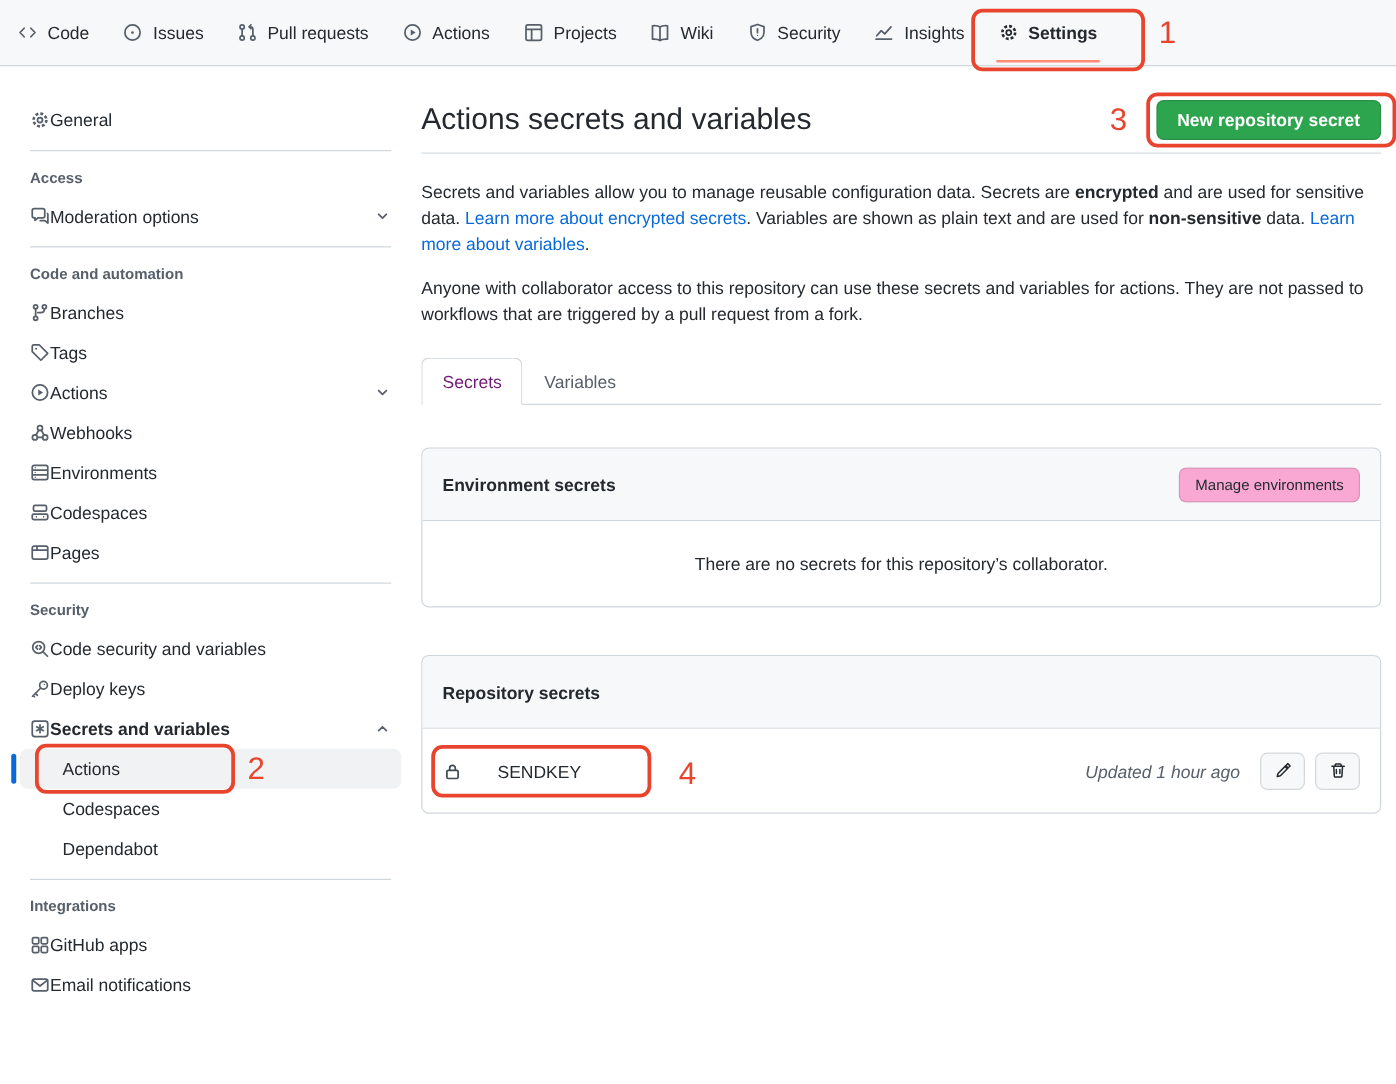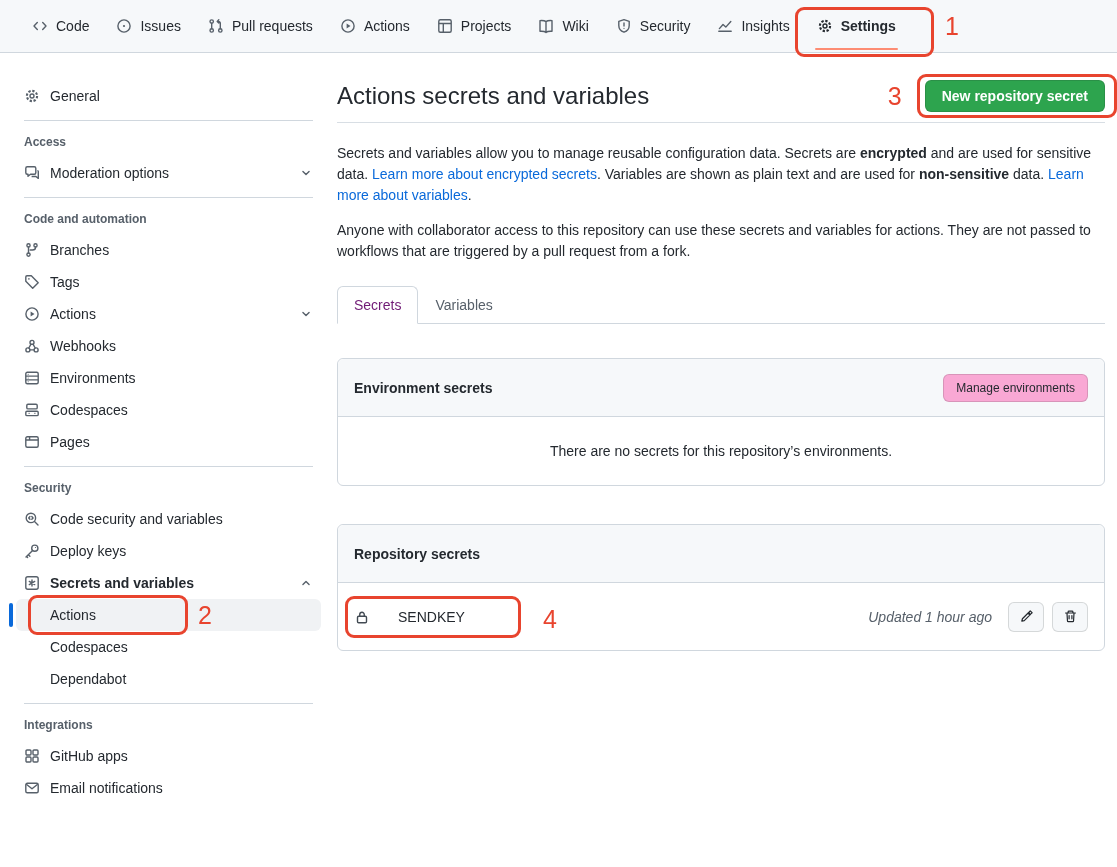--- a/index.html
+++ b/index.html
@@ -9,21 +9,21 @@
     font-family: "Liberation Sans", "DejaVu Sans", sans-serif;
     font-size: 14px; color: #24292f;
   }
   svg.oc { flex: none; display: block; }
 
   
   .header {
     position: absolute; top: 0; left: 0; right: 0; height: 53px;
     background: #f6f8fa; border-bottom: 1px solid #d0d7de;
   }
-  .nav { display: flex; align-items: stretch; height: 100%; padding-left: 21px; }
+  .nav { display: flex; align-items: stretch; height: 100%; padding-left: 3px; }
   .nav-item {
     position: relative; display: flex; align-items: center; gap: 8px;
     padding: 0 11px; margin-right: 5px; cursor: pointer; color: #24292f;
   }
   .nav-item.active .nav-label { font-weight: 600; }
   .nav-underline {
     position: absolute; left: 9px; right: 9px; bottom: 2px; height: 2.5px;
     background: #fd8c73; border-radius: 3px;
   }
 
@@ -33,21 +33,21 @@
     pointer-events: none; z-index: 5;
   }
   .anno-num {
     position: absolute; color: #e8442e; font-size: 25px; font-weight: 500;
     z-index: 5; pointer-events: none; line-height: 1;
   }
 
   
   .sidebar { position: absolute; top: 53px; left: 0; width: 337px; padding: 27px 16px 0; }
   .side-item {
-    position: relative; display: flex; align-items: center; gap: 10px;
+    position: relative; display: flex; align-items: center; gap: 0;
     height: 32px; padding: 0 8px; border-radius: 6px; cursor: pointer;
   }
   .side-item .chev { margin-left: auto; }
   .side-divider { border-top: 1px solid #d0d7de; margin: 8px 8px; }
   .side-section-title { font-size: 12px; font-weight: 600; color: #57606a; margin: 14px 8px 8px; }
   .side-sub { padding-left: 34px; }
   .side-sub.active { background: #f0f2f4; }
   .side-sub.active::before {
     content: ""; position: absolute; left: -7px; top: 4px; width: 4px; height: 24px;
     border-radius: 2px; background: #0969da;
@@ -371,21 +371,21 @@
   <div class="tabnav">
     <div class="tab active">Secrets</div>
     <div class="tab">Variables</div>
   </div>
 
   <div class="box box-env">
     <div class="box-header">
       <span class="box-title">Environment secrets</span>
       <button class="btn-light">Manage environments</button>
     </div>
-    <div class="box-empty">There are no secrets for this repository’s environments.</div>
+    <div class="box-empty">There are no secrets for this repository’s collaborator.</div>
   </div>
 
   <div class="box box-repo">
     <div class="box-header">
       <span class="box-title">Repository secrets</span>
     </div>
     <div class="secret-row">
       <span class="secret-name-wrap">
         <svg class="oc" width="16" height="16" viewBox="0 0 16 16" fill="none" stroke="#424a53" stroke-width="1.4" stroke-linejoin="round">
             <rect x="3.5" y="7.2" width="9" height="6.6" rx="1.2"></rect>

